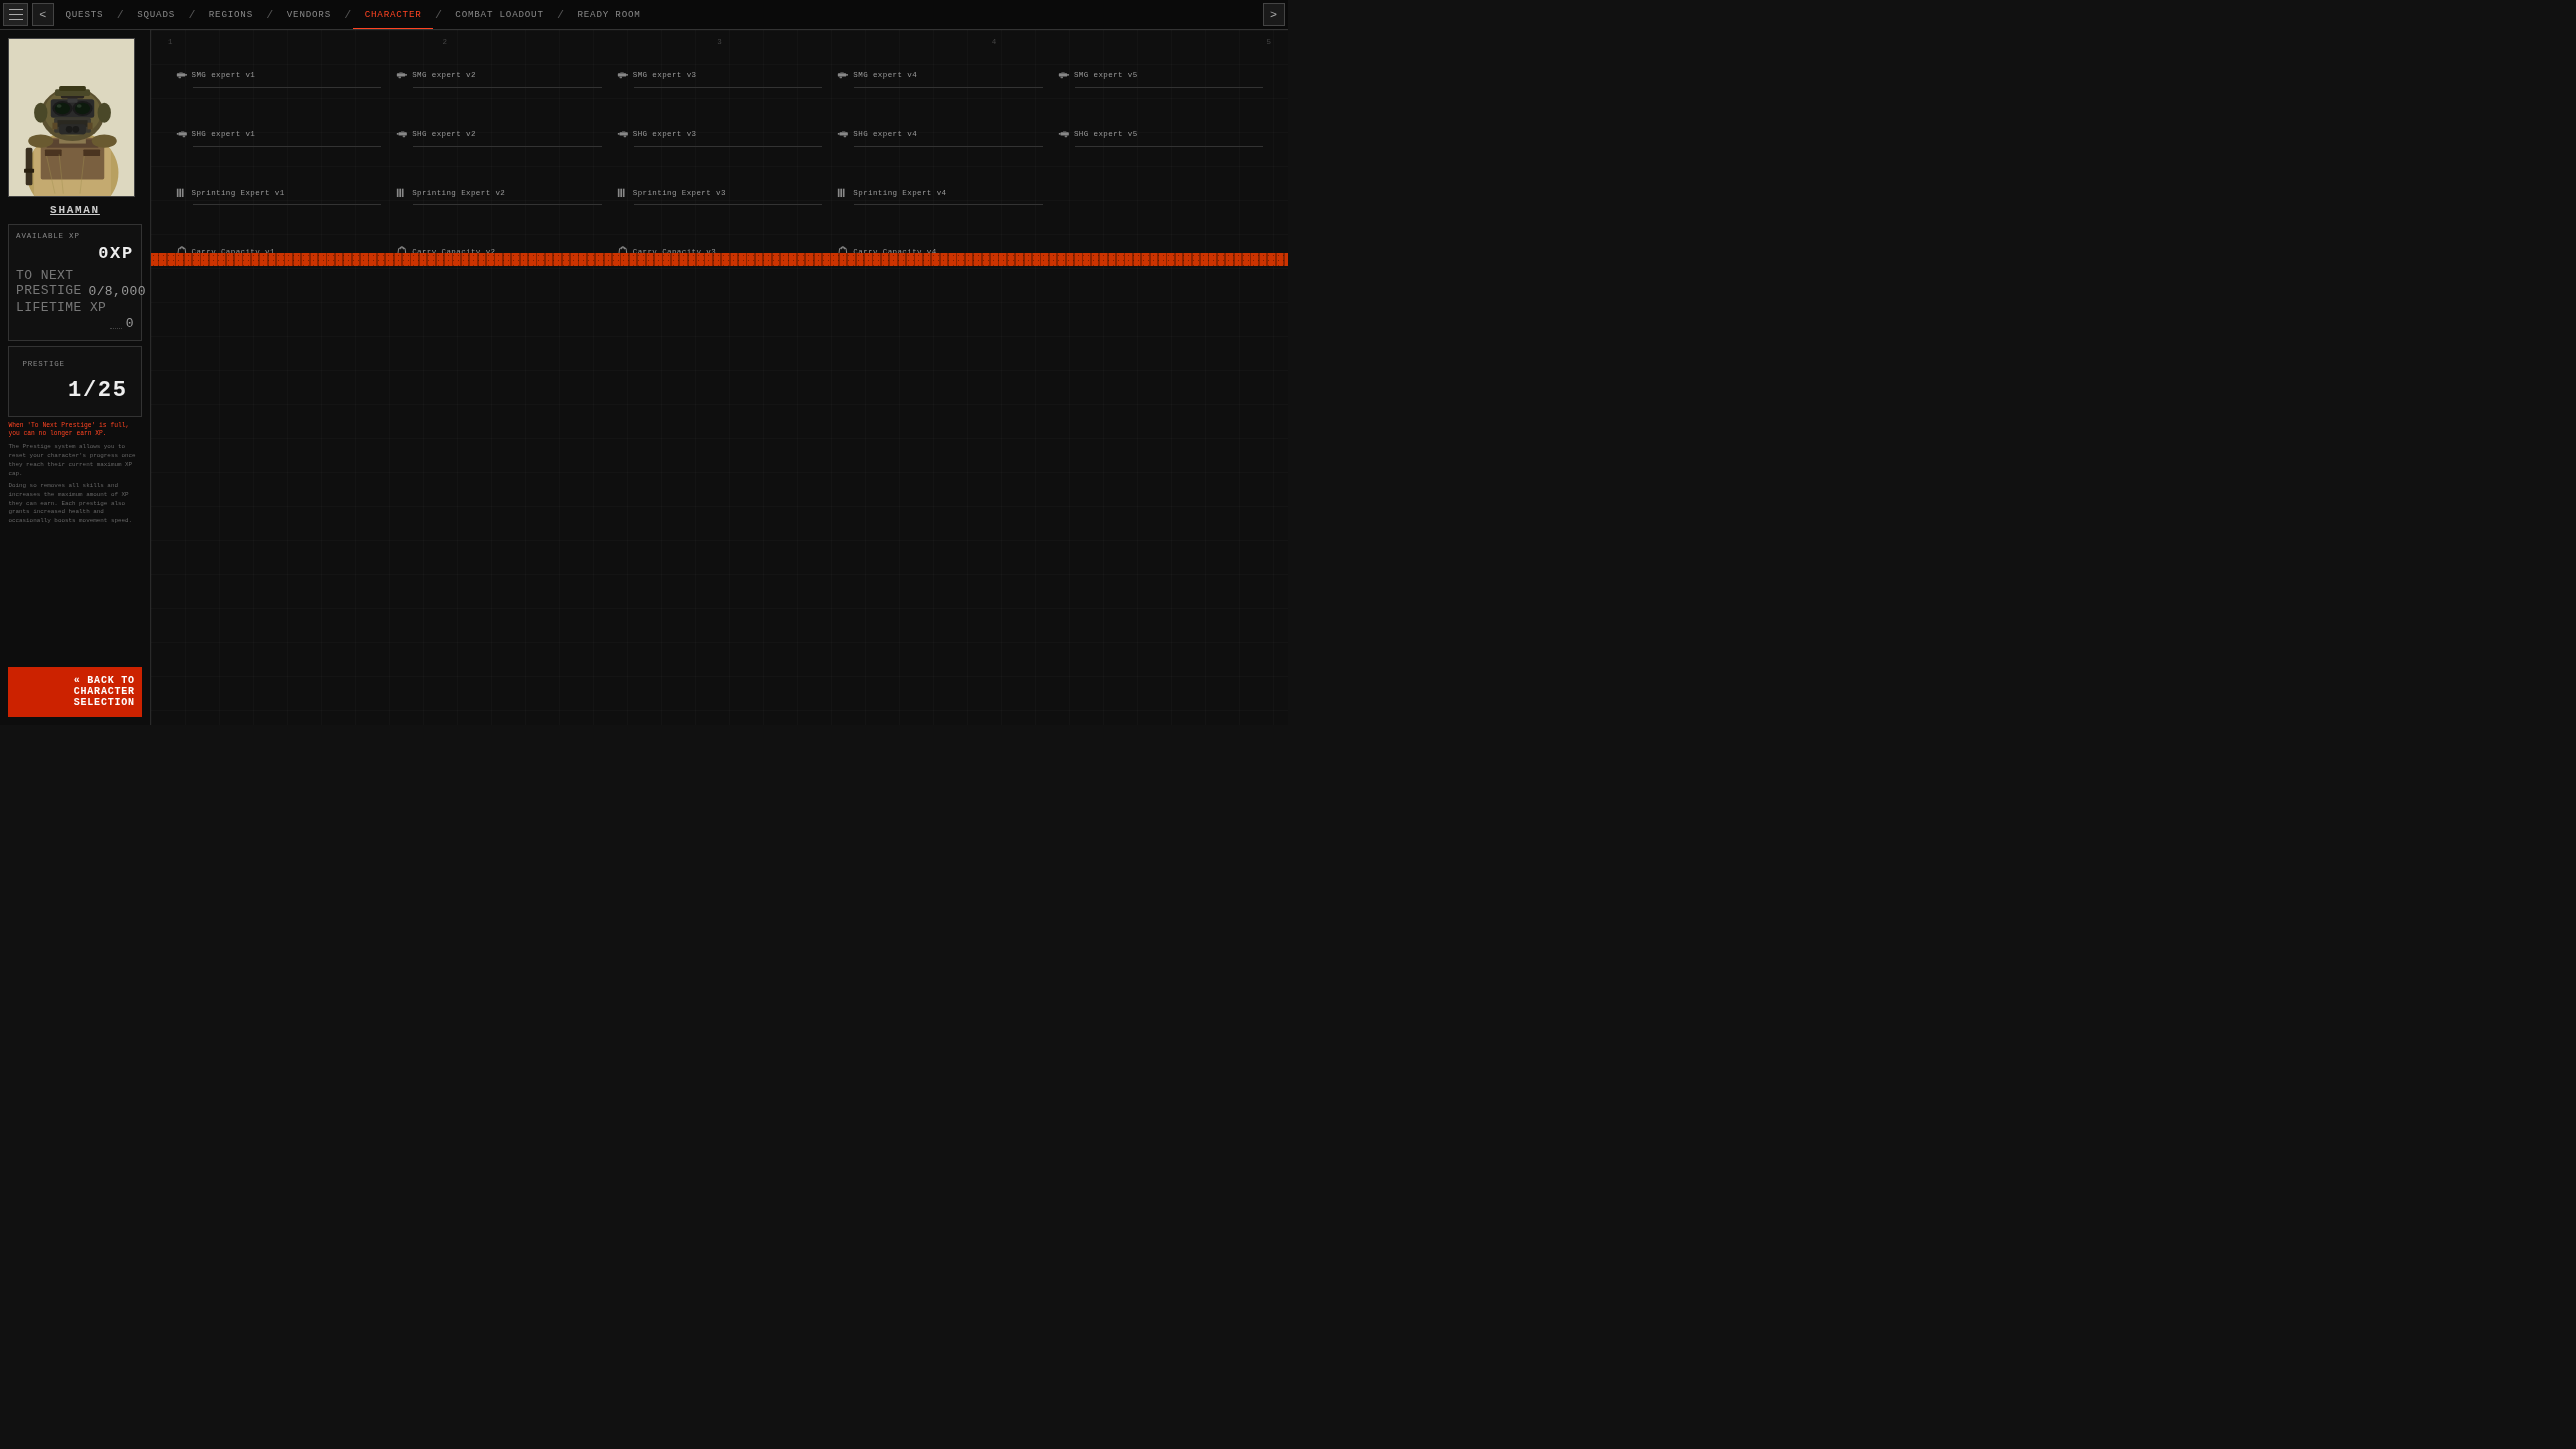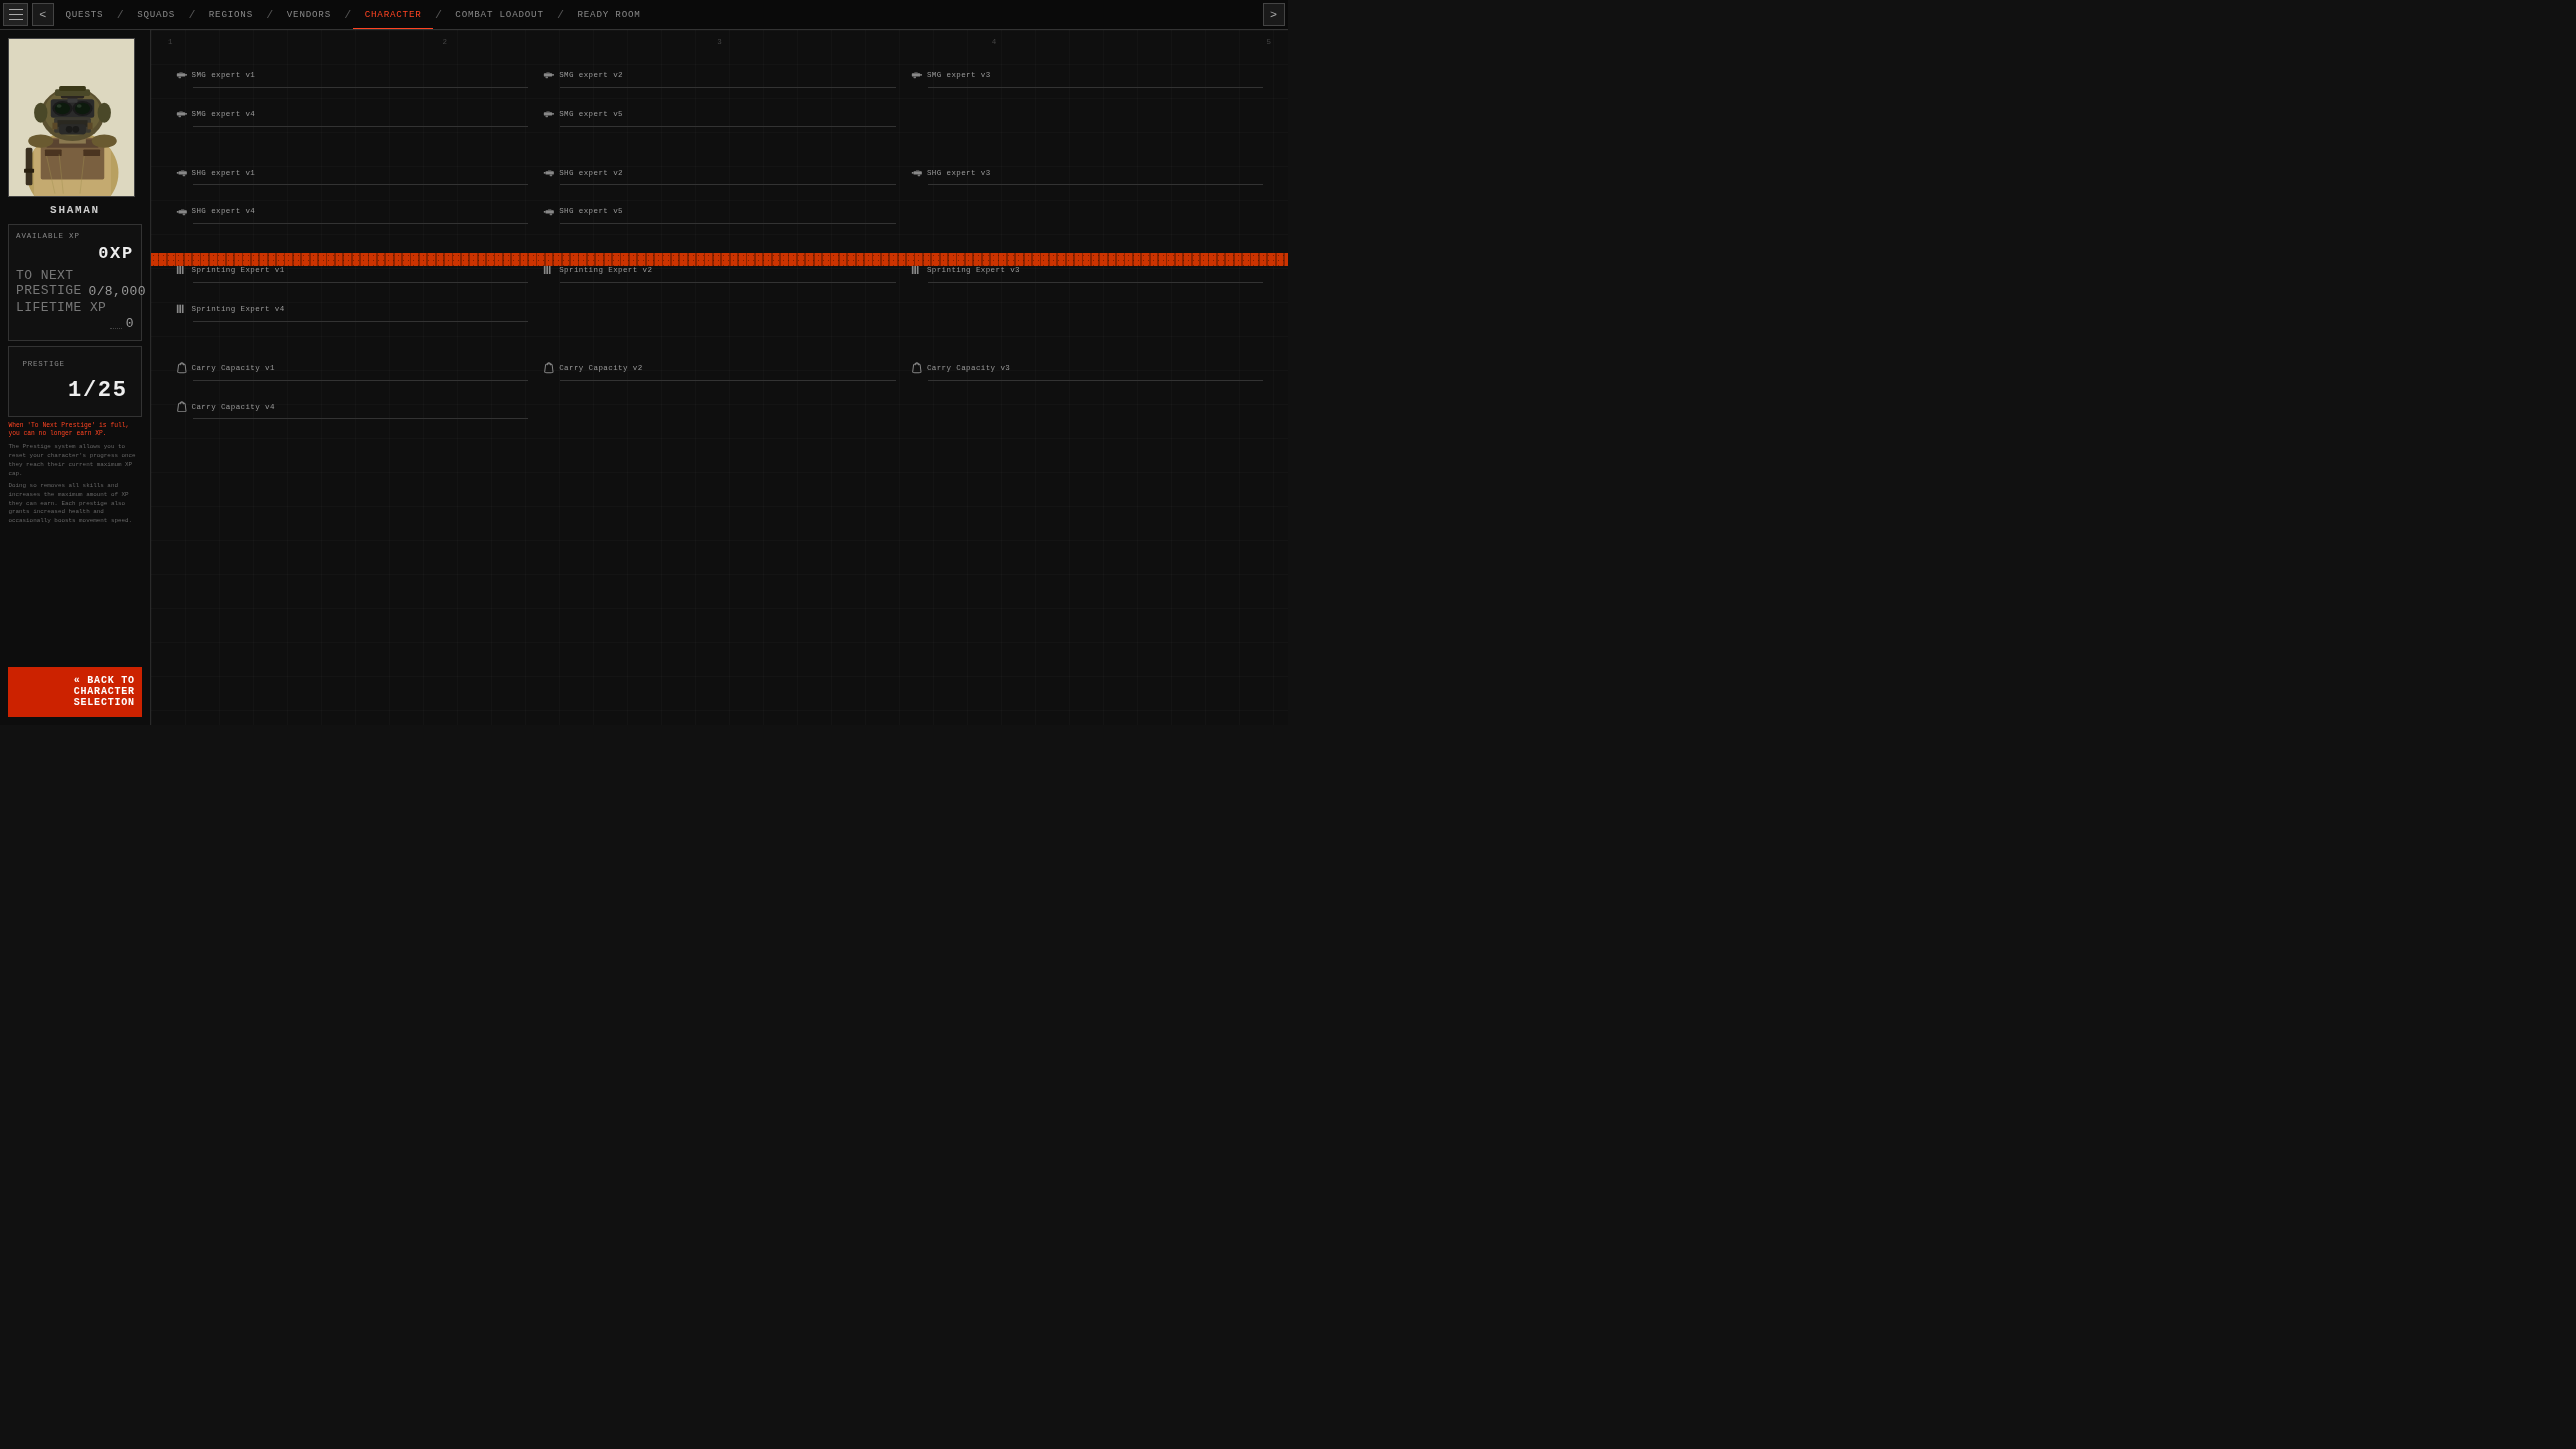--- a/index.html
+++ b/index.html
@@ -110,20 +110,21 @@
       margin-bottom: 6.7px;
     }
 
     .character-name {
       text-align: center;
       font-size: 11px;
       letter-spacing: 1.7px;
       color: #ccc;
       margin-bottom: 8.4px;
       font-weight: bold;
+      text-decoration: underline;
     }
 
     .xp-section {
       background: #111;
       border: 0.8px solid #333;
       padding: 6.7px;
       margin-bottom: 5px;
     }
     .xp-label {
       font-size: 7.5px;
@@ -283,21 +284,21 @@
       width: 11.7px;
       height: 11.7px;
     }
 
     .skills-content {
       padding: 8.4px 17px;
     }
 
     .skill-section {
       display: grid;
-      grid-template-columns: repeat(3, 1fr);
+      grid-template-columns: repeat(5, 1fr);
       margin-bottom: 6.7px;
     }
 
     .skill-cell {
       padding: 13.4px 6.7px 11.7px 6.7px;
       position: relative;
       cursor: pointer;
       border: 0.8px solid transparent;
     }
 

